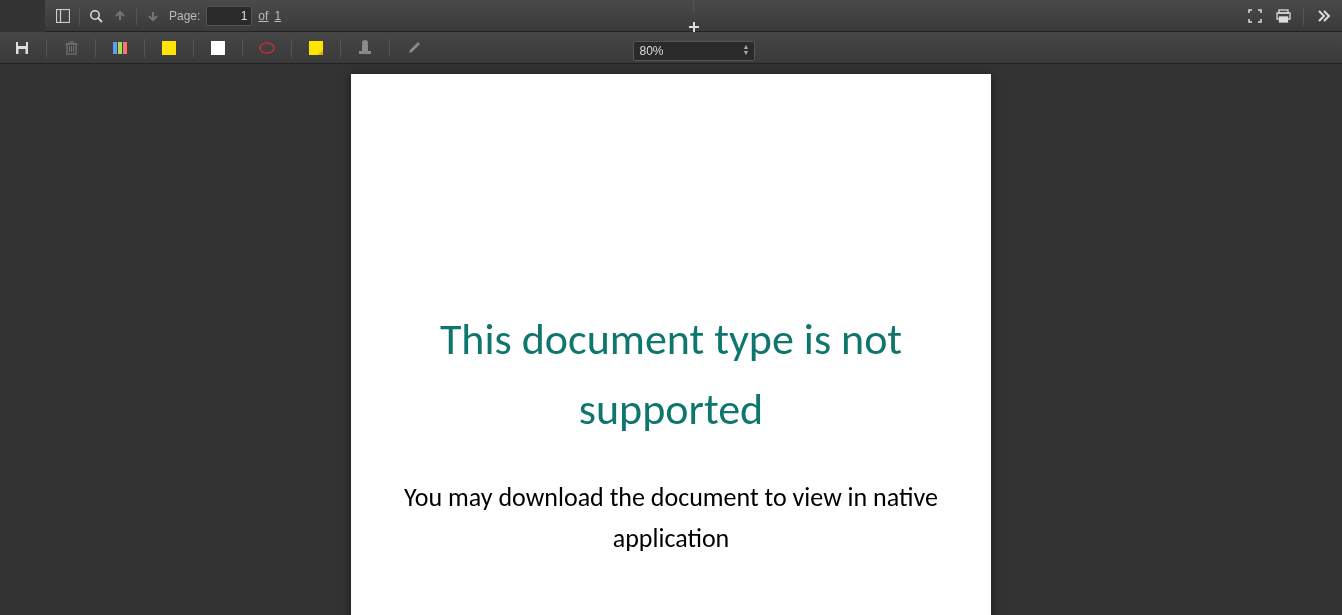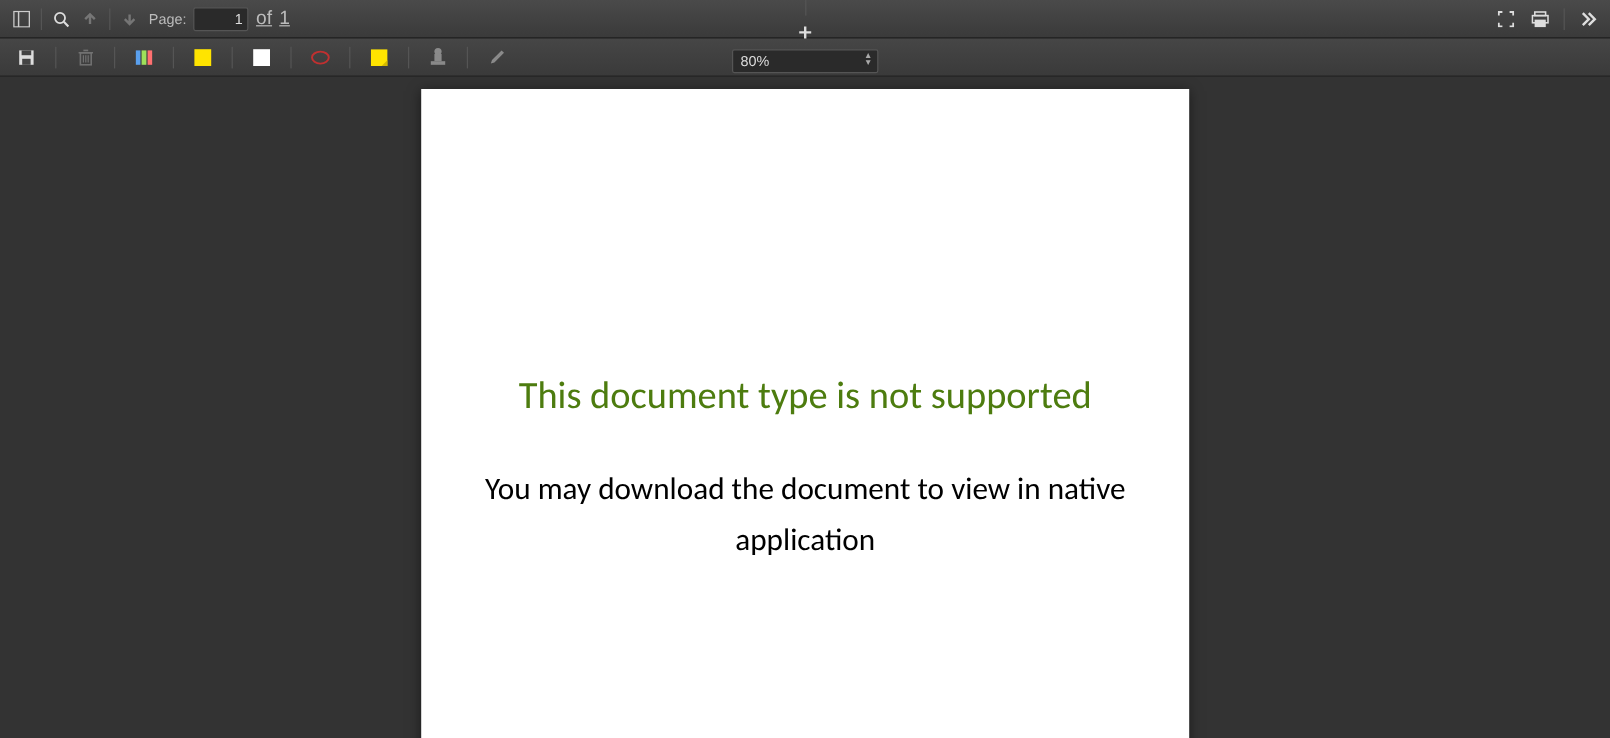--- a/index.html
+++ b/index.html
@@ -15,20 +15,21 @@
     .toolbar-main {
       height: 32px;
       background: linear-gradient(to bottom, #4a4a4a, #3a3a3a);
       border-bottom: 1px solid #222;
       display: flex;
       align-items: center;
       padding: 0 6px;
       color: #bbb;
       font-size: 12px;
       position: relative;
+      margin-left: 45px;
     }
     .toolbar-secondary {
       height: 32px;
       background: linear-gradient(to bottom, #464646, #3a3a3a);
       border-bottom: 1px solid #222;
       display: flex;
       align-items: center;
       padding: 0 10px;
       gap: 6px;
     }
@@ -58,21 +59,21 @@
       width: 46px;
       height: 20px;
       background: #2a2a2a;
       border: 1px solid #555;
       color: #ddd;
       text-align: right;
       padding-right: 4px;
       font-size: 12px;
       border-radius: 2px;
     }
-    .page-total { color: #bbb; font-size: 16px; text-decoration: underline; }
+    .page-total { color: #bbb; font-size: 12px; text-decoration: underline; }
     .zoom-group {
       position: absolute;
       left: 50%;
       transform: translateX(-50%);
       display: flex;
       align-items: center;
       gap: 4px;
       flex-direction: column;
     }
     .zoom-btn {
@@ -138,22 +139,22 @@
     }
     .page-canvas {
       width: 640px;
       min-height: 840px;
       background: #fff;
       box-shadow: 0 2px 10px rgba(0,0,0,0.5);
       padding: 230px 40px 40px 40px;
       text-align: center;
     }
     .doc-error {
-      color: #4d7c0f;
-      font-size: 32px;
+      color: #0f766e;
+      font-size: 44px;
       font-family: Calibri, sans-serif;
       line-height: 1.6;
     }
     .doc-sub {
       color: #000;
       font-size: 26px;
       font-family: Calibri, sans-serif;
       margin-top: 32px;
       line-height: 1.6;
     }

